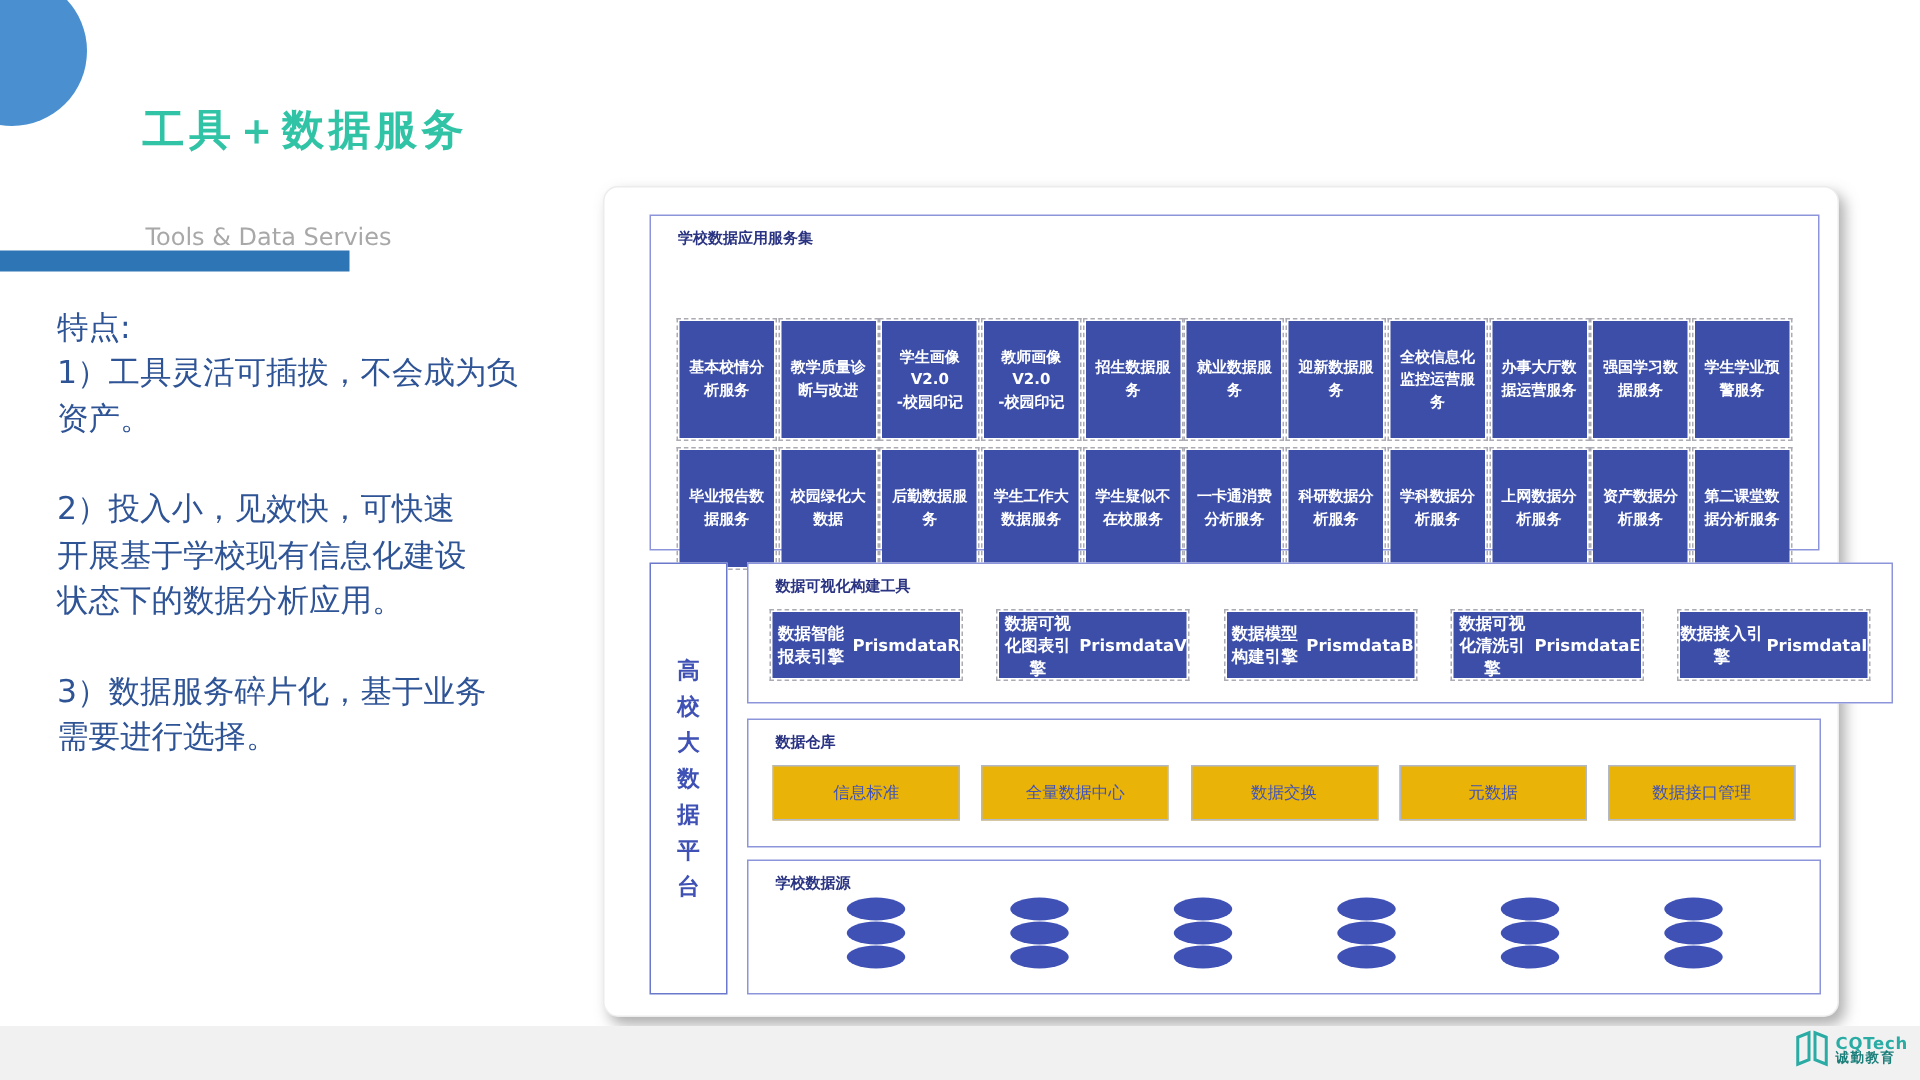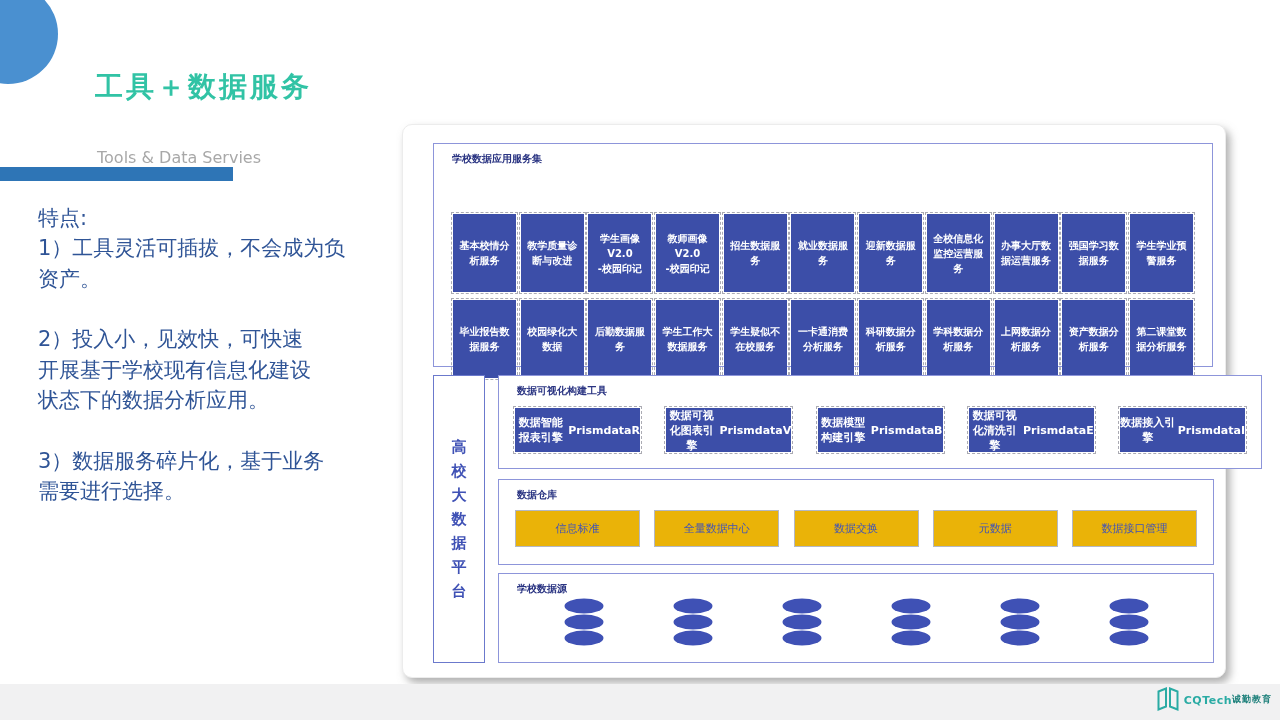--- a/index.html
+++ b/index.html
@@ -62,21 +62,21 @@
   .wh-box{width:125px;height:37px;background:#eab308;border:1px solid var(--wh-border);
     color:var(--wh-blue);font-size:11px;display:flex;align-items:center;justify-content:center;}
 
   .sec-datasource{left:95px;top:448px;width:716px;height:90px;}
   .db-row{position:absolute;left:0;top:24px;width:100%;padding:0 30px;display:flex;
     justify-content:space-around;align-items:center;}
   .db-icon{display:inline-block;width:42px;height:48px;}
 
   .footer-band{position:absolute;left:0;top:684px;width:1280px;height:36px;background:var(--footer-gray);}
   .logo{position:absolute;right:8px;top:686px;display:flex;align-items:center;gap:3px;}
-  .logo-texts{display:flex;flex-direction:row;line-height:1.1;}
+  .logo-texts{display:flex;flex-direction:column;line-height:1.1;}
   .logo-name{font-size:11px;font-weight:700;color:var(--logo-teal);letter-spacing:0.5px;}
   .logo-sub{font-size:9px;color:#1C7F7A;font-weight:700;letter-spacing:1px;}
 </style>
 </head>
 <body>
 
 <div class="deco-circle"></div>
 
 <h1 class="page-title">工具＋数据服务</h1>
 <div class="page-subtitle">Tools &amp; Data Servies</div>

